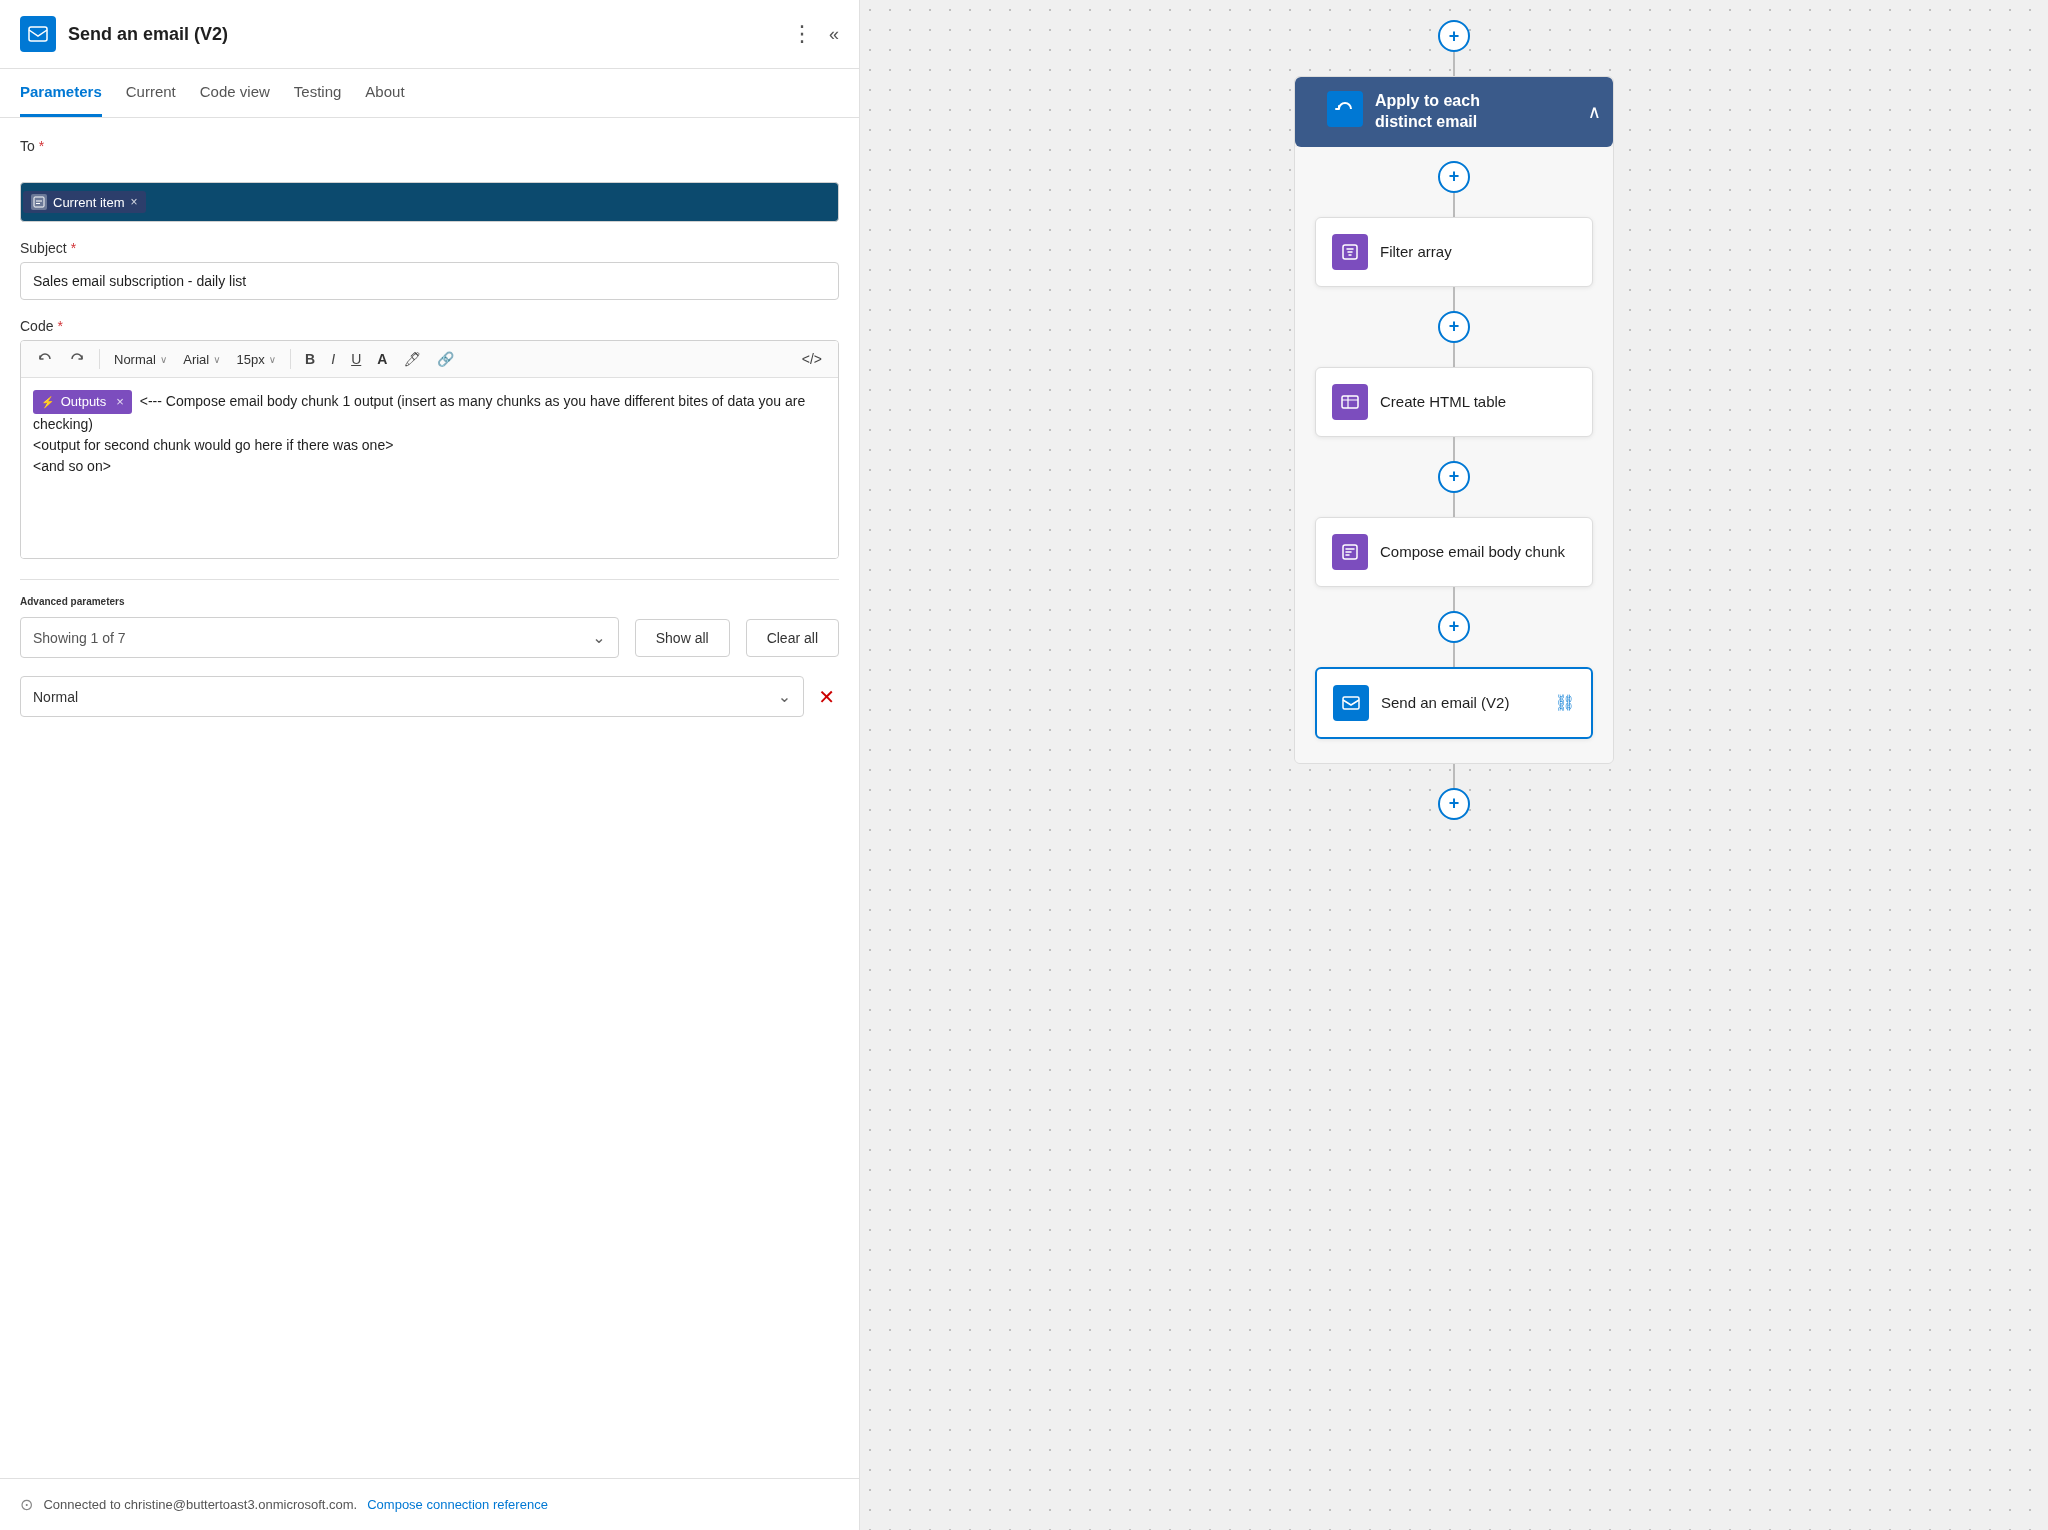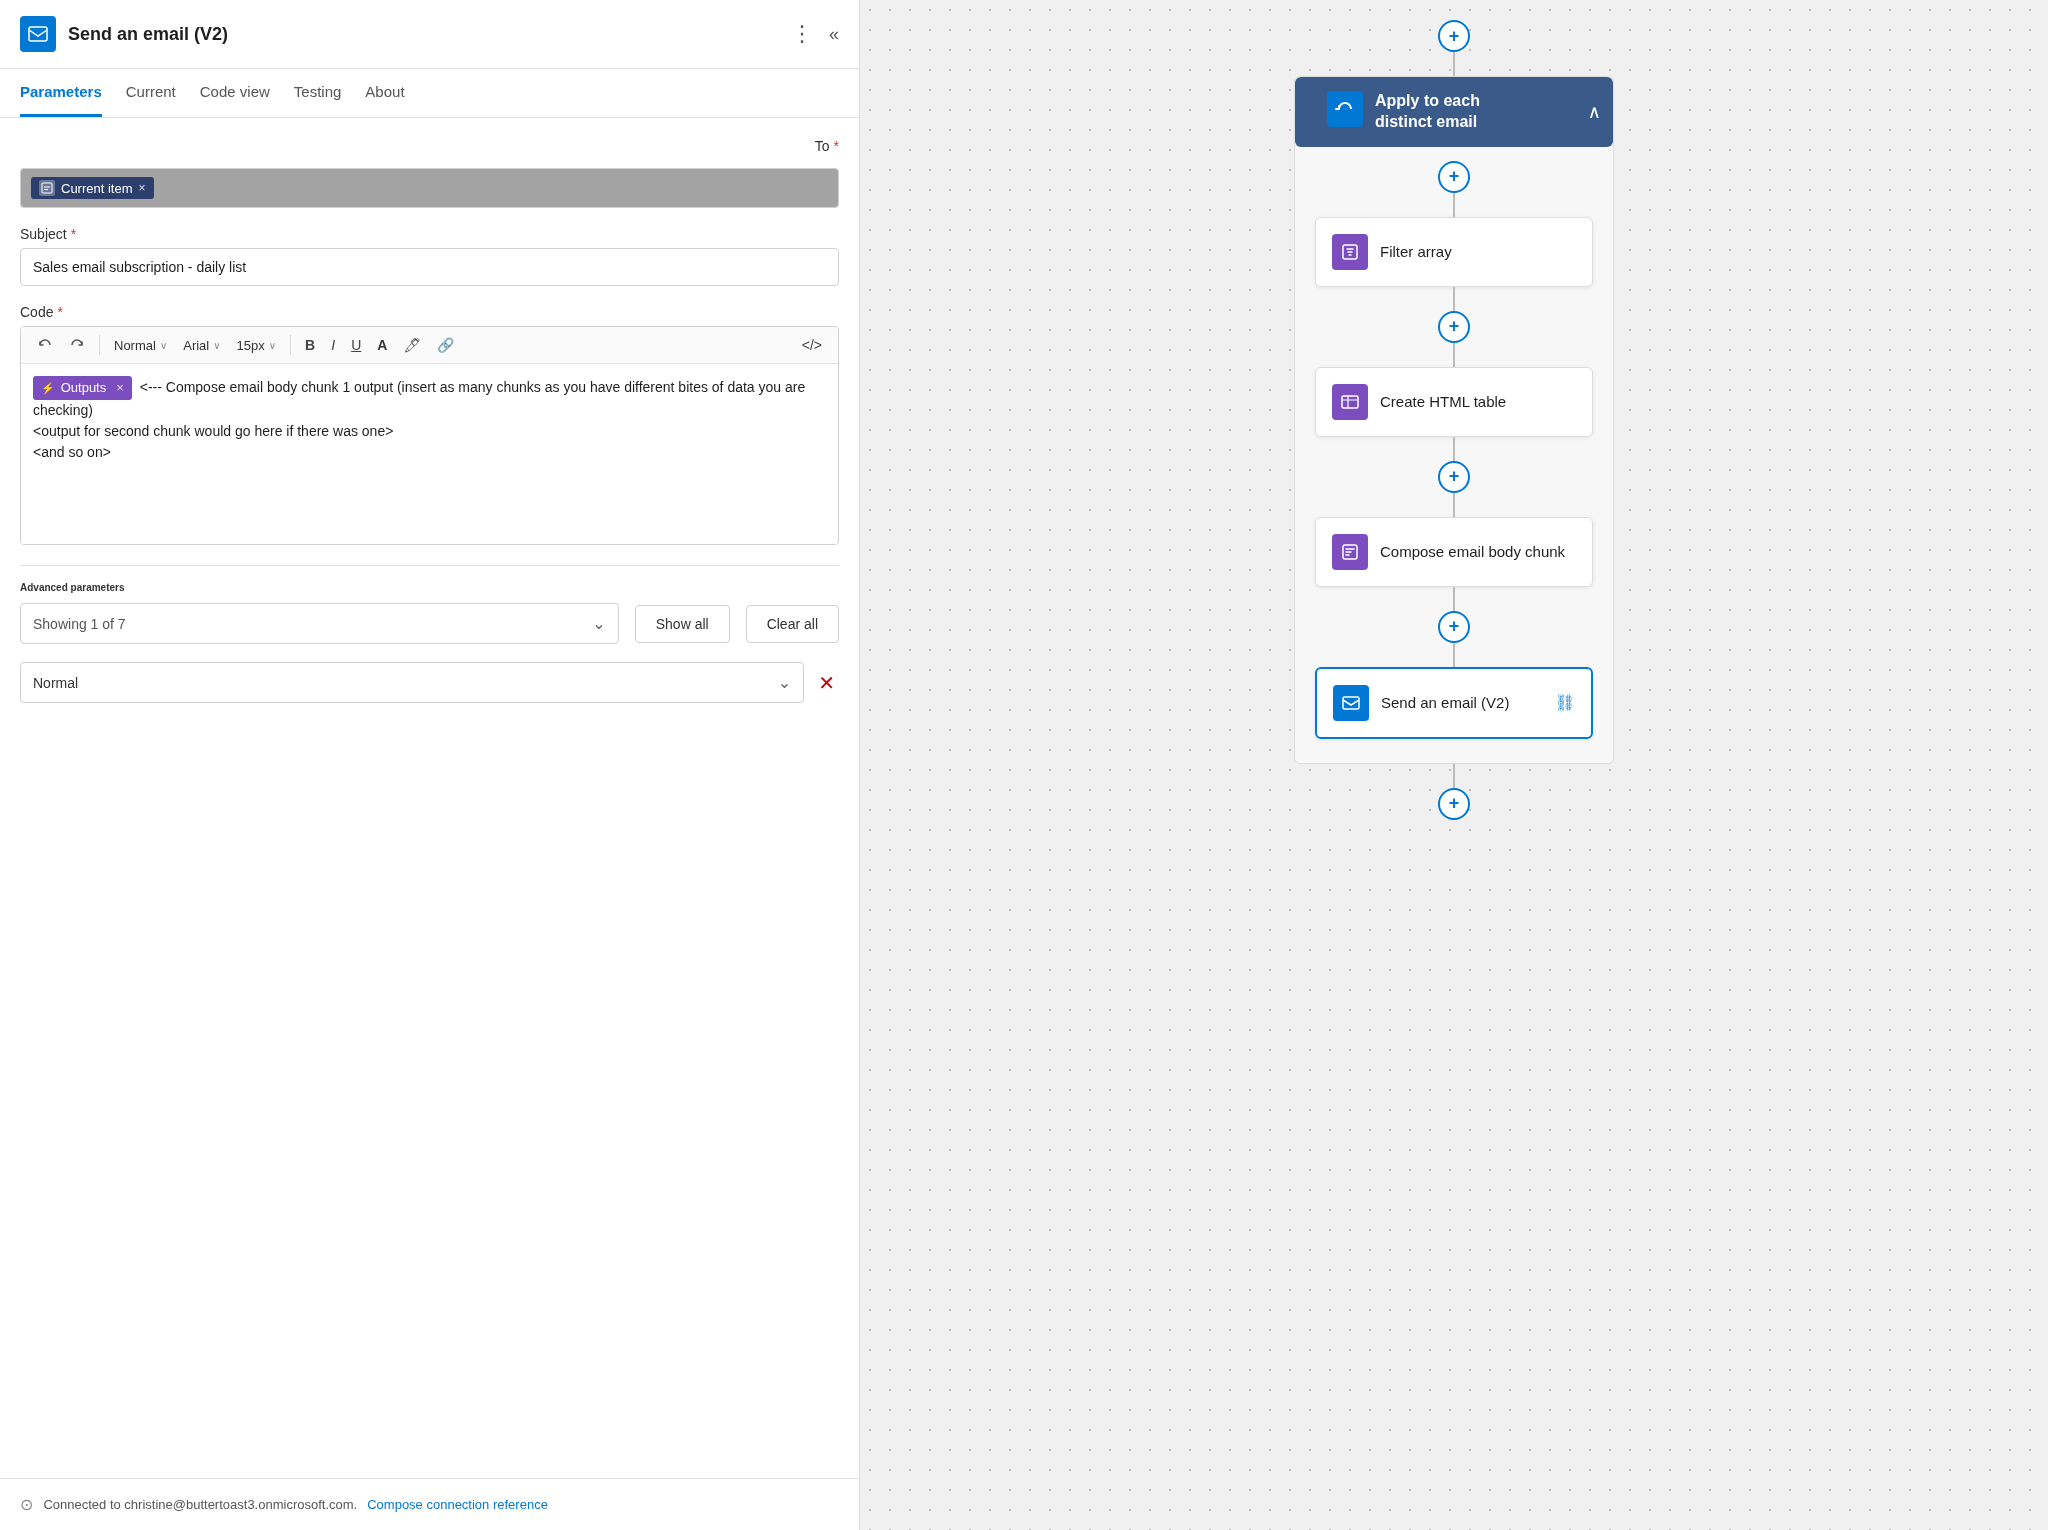--- a/index.html
+++ b/index.html
@@ -104,26 +104,26 @@
       color: #d13438;
     }
 
     .field-row {
       margin-bottom: 18px;
     }
 
     .to-input {
       border: 1px solid #d0d0d0;
       border-radius: 4px;
-      padding: 8px 10px;
+      padding: 8px 2px;
       display: flex;
       align-items: flex-start;
       gap: 8px;
       min-height: 40px;
-      background: #a3a3a3;
+      background: #0c4a6e;
     }
 
     .tag {
       display: inline-flex;
       align-items: center;
       gap: 6px;
       background: #2c3e6b;
       color: white;
       border-radius: 3px;
       padding: 3px 8px;
@@ -503,21 +503,21 @@
     <div class="tab active">Parameters</div>
     <div class="tab">Current</div>
     <div class="tab">Code view</div>
     <div class="tab">Testing</div>
     <div class="tab">About</div>
   </div>
 
   <div class="form-area">
 
     <div class="field-row">
-      <div style="display:flex; justify-content:flex-end; align-items:center; margin-bottom:8px;">
+      <div style="display:flex; justify-content:flex-start; align-items:center; margin-bottom:22px;">
         <div class="field-label">
           <span>To</span>
             <span class="required">*</span>
         </div>
 
       </div>
       <div class="to-input">
         <span class="tag">
           <span class="tag-icon">
             <svg width="12" height="12" viewBox="0 0 12 12" fill="none">

